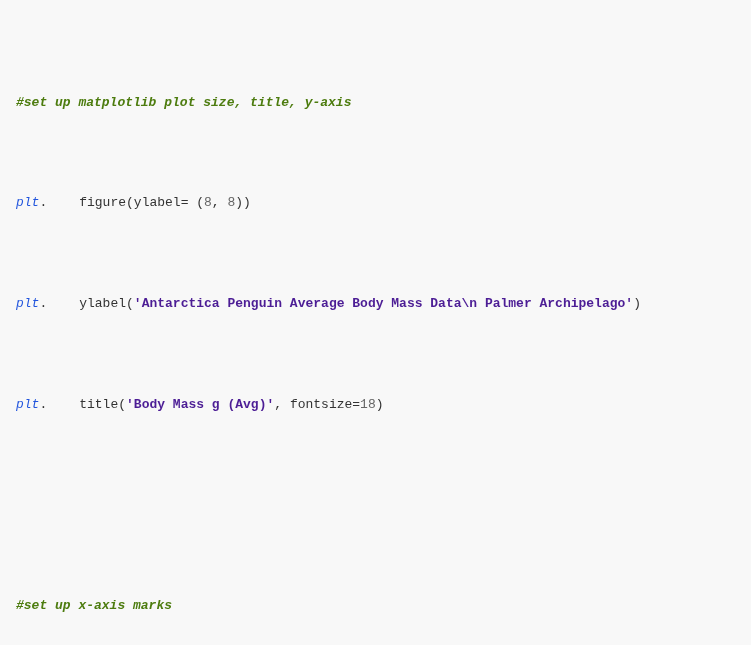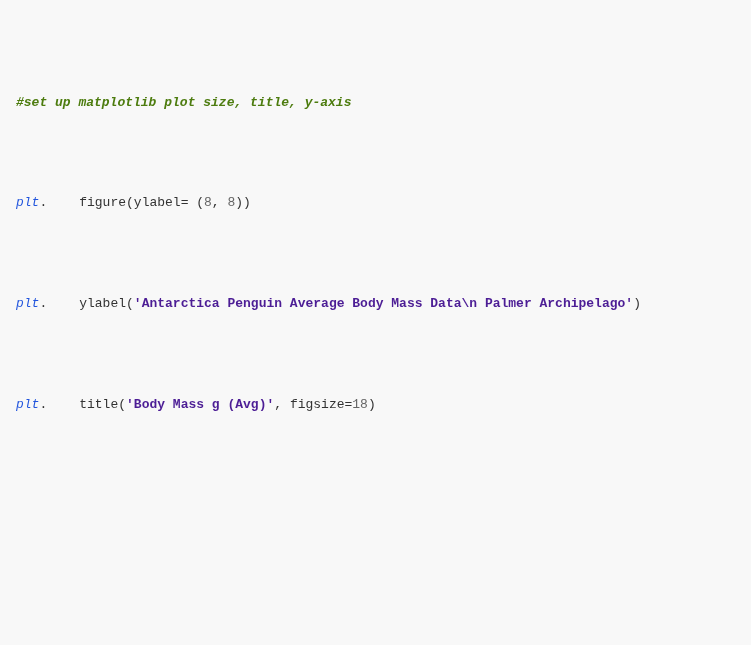--- a/index.html
+++ b/index.html
@@ -48,26 +48,27 @@
     
     <span class="line"><span class="c-comment">#set up matplotlib plot size, title, y-axis</span></span>
 
     
     <span class="line"><span class="c-blue">plt</span><span class="c-default">.</span><span class="c-function">figure</span><span class="c-default">(ylabel= (</span><span class="c-number">8</span><span class="c-default">, </span><span class="c-number">8</span><span class="c-default">))</span></span>
 
     
     <span class="line"><span class="c-blue">plt</span><span class="c-default">.</span><span class="c-function">ylabel</span><span class="c-default">(</span><span class="c-string-single">'Antarctica Penguin Average Body Mass Data\n Palmer Archipelago'</span><span class="c-default">)</span></span>
 
     
-    <span class="line"><span class="c-blue">plt</span><span class="c-default">.</span><span class="c-function">title</span><span class="c-default">(</span><span class="c-string-single">'Body Mass g (Avg)'</span><span class="c-default">, figsize=</span><span class="c-number">18</span><span class="c-default">)</span></span>
+    <span class="line"><span class="c-blue">plt</span><span class="c-default">.</span><span class="c-function">title</span><span class="c-default">(</span><span class="c-string-single">'Body Mass g (Avg)'</span><span class="c-default">, fontsize=</span><span class="c-number">18</span><span class="c-default">)</span></span>
 
     
     <span class="line"> </span>
 
     
+    <span class="line"><span class="c-comment">#set up x-axis marks</span></span>
 
     
     
 
     
     
 
     
     
 

